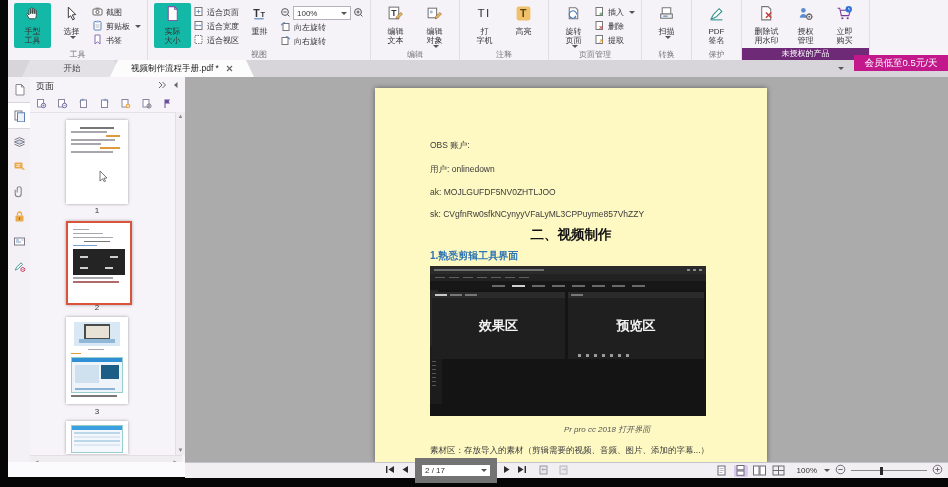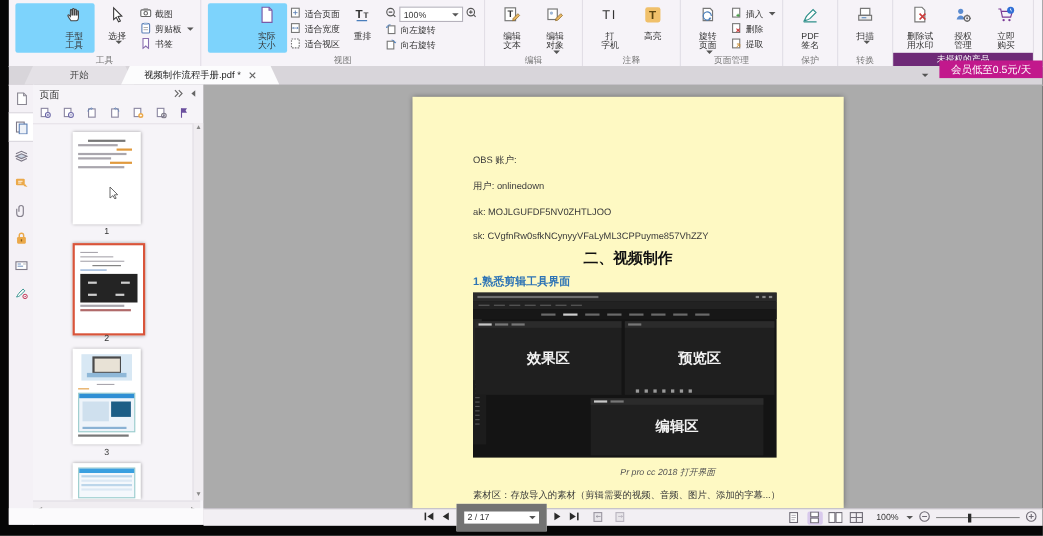--- a/index.html
+++ b/index.html
@@ -8,21 +8,21 @@
   .app{position:absolute;inset:0;}
 
   
   .ribbon{position:absolute;left:8px;top:0;width:940px;height:60px;background:#f6f3f8;
           border-bottom:1px solid #ccc8d1;display:flex;align-items:stretch;}
   .rgroup{position:relative;display:flex;gap:2px;padding:3px 6px 12px 6px;border-right:1px solid #e2dee6;}
   .glabel{position:absolute;left:0;right:0;bottom:1px;text-align:center;font-size:8px;color:#777;line-height:9px;}
   .rgroup.unlic .glabel{background:#6e2a77;color:#fff;bottom:0;padding:1px 0;line-height:10px;}
   .rbtn{display:flex;flex-direction:column;align-items:center;width:37px;border-radius:2px;padding-top:2px;cursor:default;}
   .rbtn .lbl{font-size:8px;line-height:9px;color:#333;text-align:center;white-space:pre-line;margin-top:1px;}
-  .rbtn.active{background:#7dd3fc;padding-left:35px;}
+  .rbtn.active{background:#14b8a6;}
   .rcol{display:flex;flex-direction:column;gap:1px;padding-top:3px;}
   .sbtn{display:flex;align-items:center;gap:3px;font-size:8px;color:#333;height:13px;white-space:nowrap;}
   .caret{width:0;height:0;border-left:3px solid transparent;border-right:3px solid transparent;border-top:3.5px solid #555;display:inline-block;margin-left:2px;}
   .zoombox{display:flex;align-items:center;gap:2px;height:14px;}
   .zoominput{width:50px;height:12px;background:#fff;border:1px solid #b6b2bc;font-size:8px;color:#333;
              display:flex;align-items:center;justify-content:space-between;padding:0 3px;}
 
   
   .tabbar{position:absolute;left:8px;top:60px;width:940px;height:17px;background:#d8d5da;border-bottom:1px solid #b9b5bd;}
   .tab{position:absolute;top:0;height:17px;display:flex;align-items:center;justify-content:center;
@@ -303,40 +303,40 @@
               </svg></span>
           <span>提取</span>
         </div>
       </div>
       <div class="glabel">页面管理</div>
     </div>
 
     <div class="rgroup">
       <div class="rbtn">
         <span><svg width="17" height="17" viewBox="0 0 16 16">
-              <path d="M3 13c2-.5 3-.3 5-2l5-5-2.5-2.5-5 5c-1.7 2-1.5 3-2.5 4.5z" fill="#fff" stroke="#2e8f8a" stroke-width="1"></path>
-              <path d="M2.5 14h11" stroke="#2e8f8a" stroke-width="1"></path>
-            </svg></span>
-        <span class="lbl">PDF
-签名</span>
-      </div>
-      <div class="glabel">保护</div>
-    </div>
-
-    <div class="rgroup">
-      <div class="rbtn">
-        <span><svg width="17" height="17" viewBox="0 0 16 16">
               <path d="M4 2.5h8v6H4z" fill="#fff" stroke="#777"></path>
               <path d="M2.5 8.5h11v4h-11z" fill="#eee" stroke="#777"></path>
               <path d="M5 10.5h4" stroke="#4a7ebb"></path>
             </svg></span>
         <span class="lbl"><span>扫描</span></span>
         <span class="caret"></span>
       </div>
       <div class="glabel">转换</div>
+    </div>
+
+    <div class="rgroup">
+      <div class="rbtn">
+        <span><svg width="17" height="17" viewBox="0 0 16 16">
+              <path d="M3 13c2-.5 3-.3 5-2l5-5-2.5-2.5-5 5c-1.7 2-1.5 3-2.5 4.5z" fill="#fff" stroke="#2e8f8a" stroke-width="1"></path>
+              <path d="M2.5 14h11" stroke="#2e8f8a" stroke-width="1"></path>
+            </svg></span>
+        <span class="lbl">PDF
+签名</span>
+      </div>
+      <div class="glabel">保护</div>
     </div>
 
     <div class="rgroup unlic">
       <div class="rbtn">
         <span><svg width="17" height="17" viewBox="0 0 16 16">
               <path d="M3.5 1.5h6l2.5 2.5v10h-8.5z" fill="#fff" stroke="#777"></path>
               <path d="M7.5 7l5 5M12.5 7l-5 5" stroke="#cc3b3b" stroke-width="1.4"></path>
             </svg></span>
         <span class="lbl">删除试
 用水印</span>
@@ -621,27 +621,20 @@
               </div>
           </div>
           <div class="fp-tools">
               <i></i>
               <i></i>
               <i></i>
               <i></i>
               <i></i>
               <i></i>
             </div>
-          <div class="fpanel fp-editing">
-            <div class="phead">
-                <i class="on"></i>
-                <i></i>
-              </div>
-            <span class="flabel">编辑区</span>
-          </div>
           <div class="fp-meter">
               <i></i>
               <i></i>
               <i></i>
               <i></i>
               <i></i>
               <i></i>
               <i></i>
               <i></i>
               <i></i>

